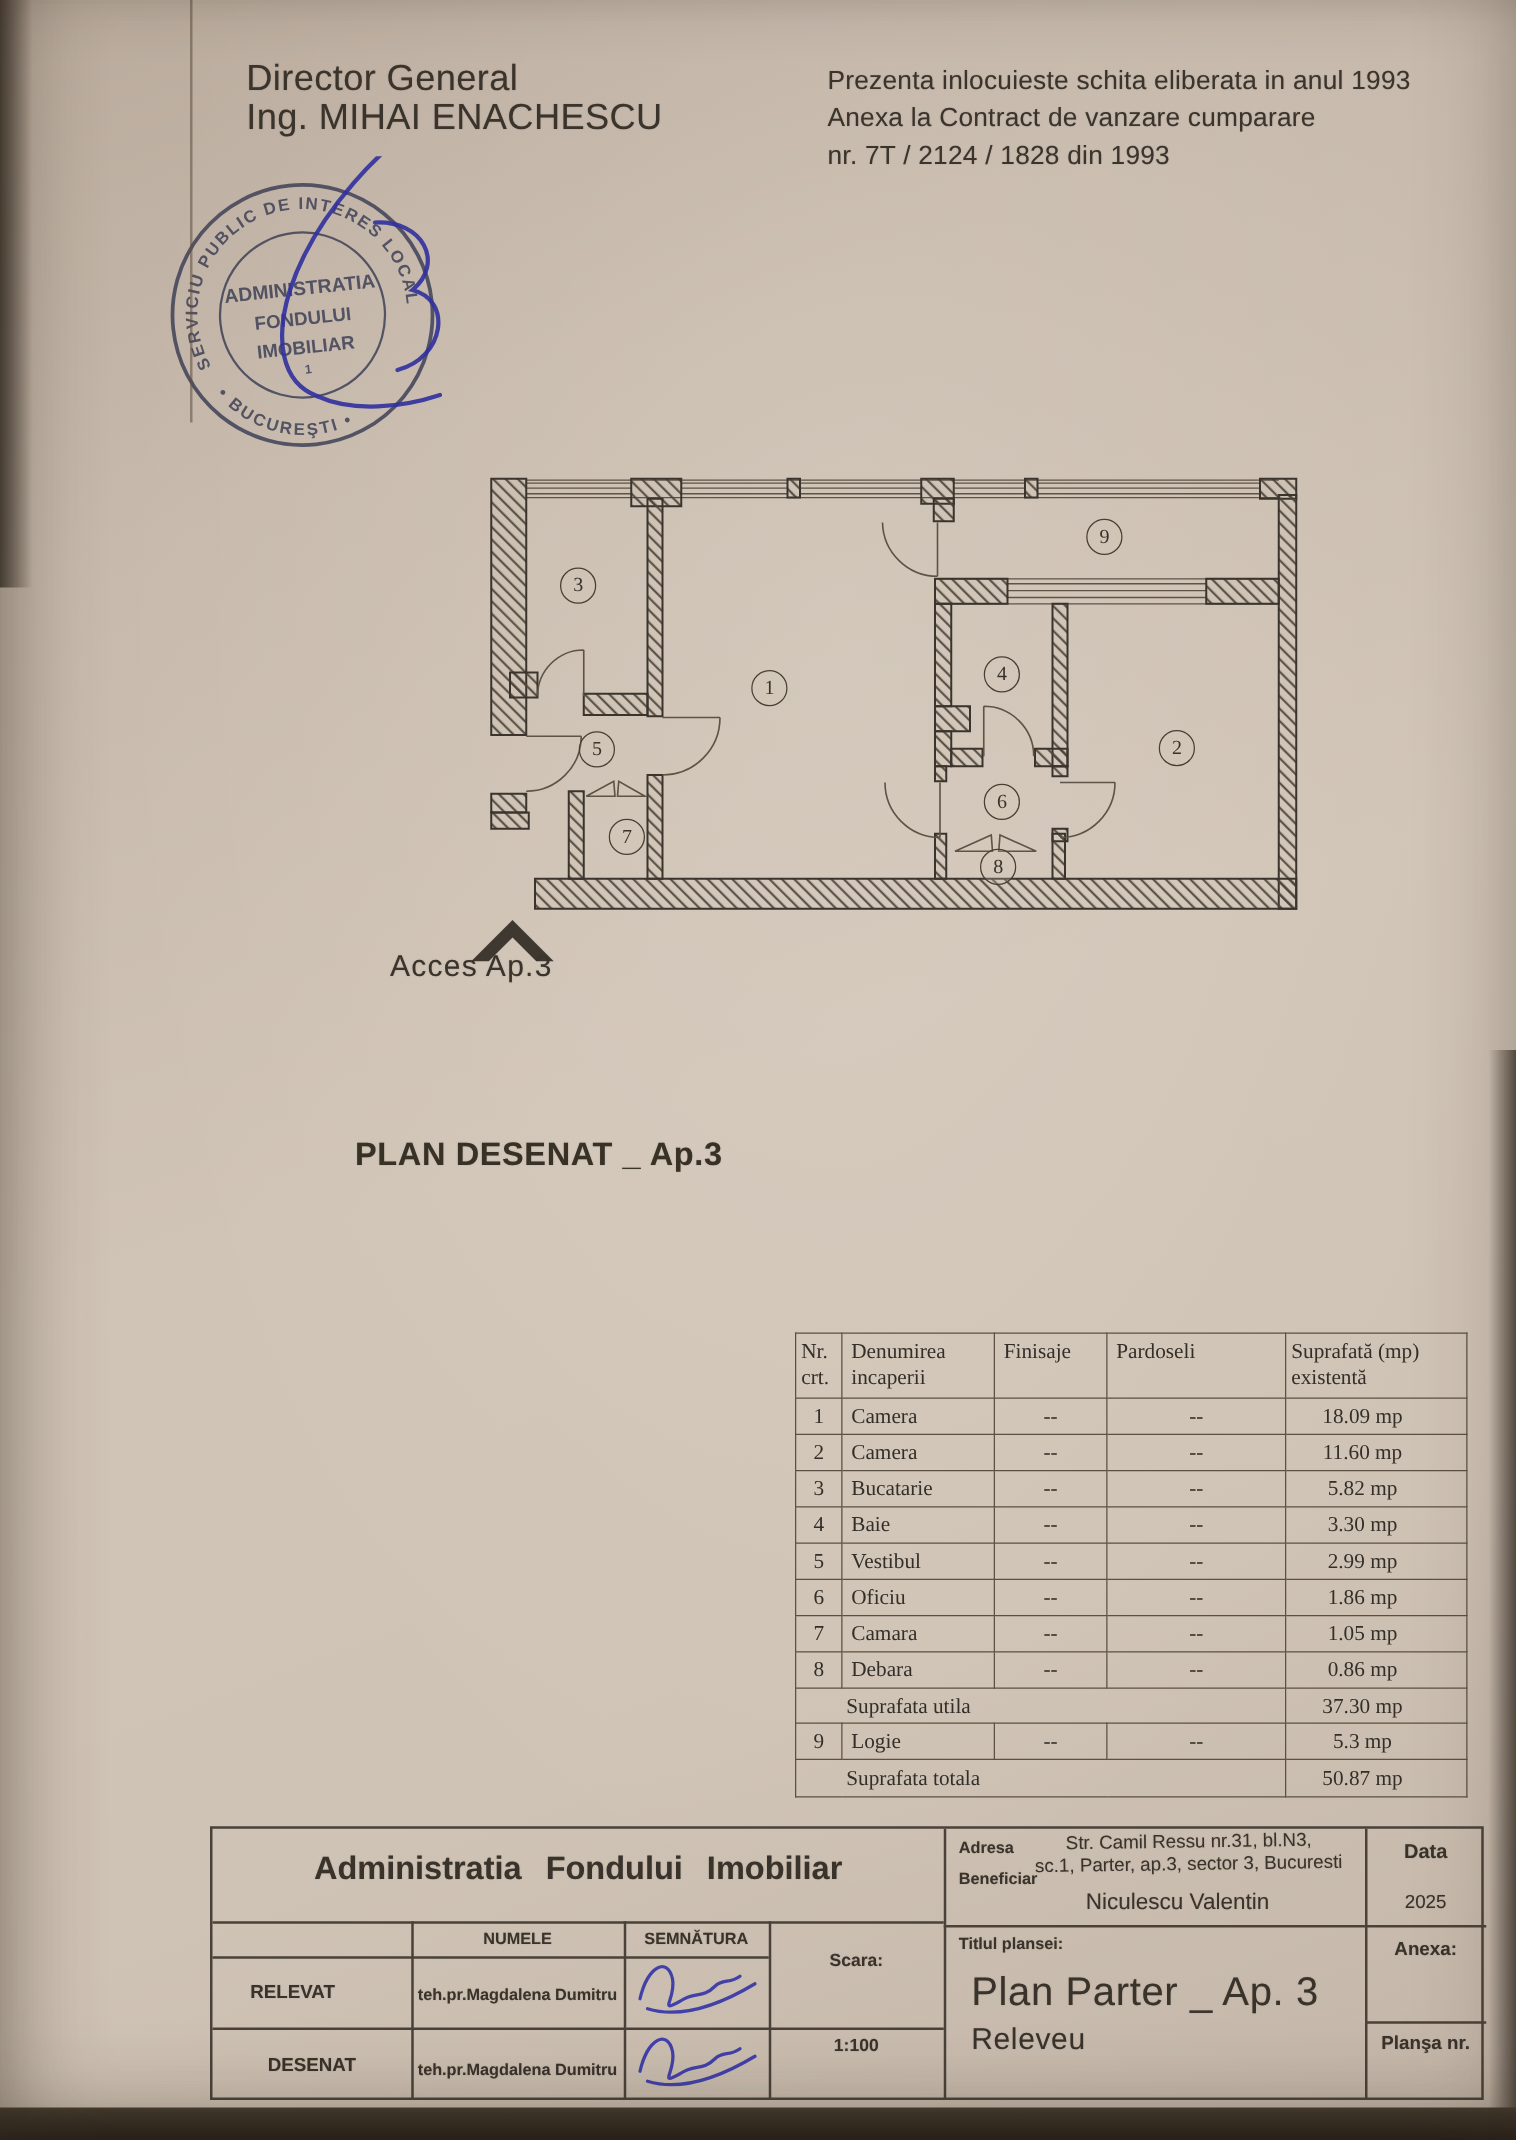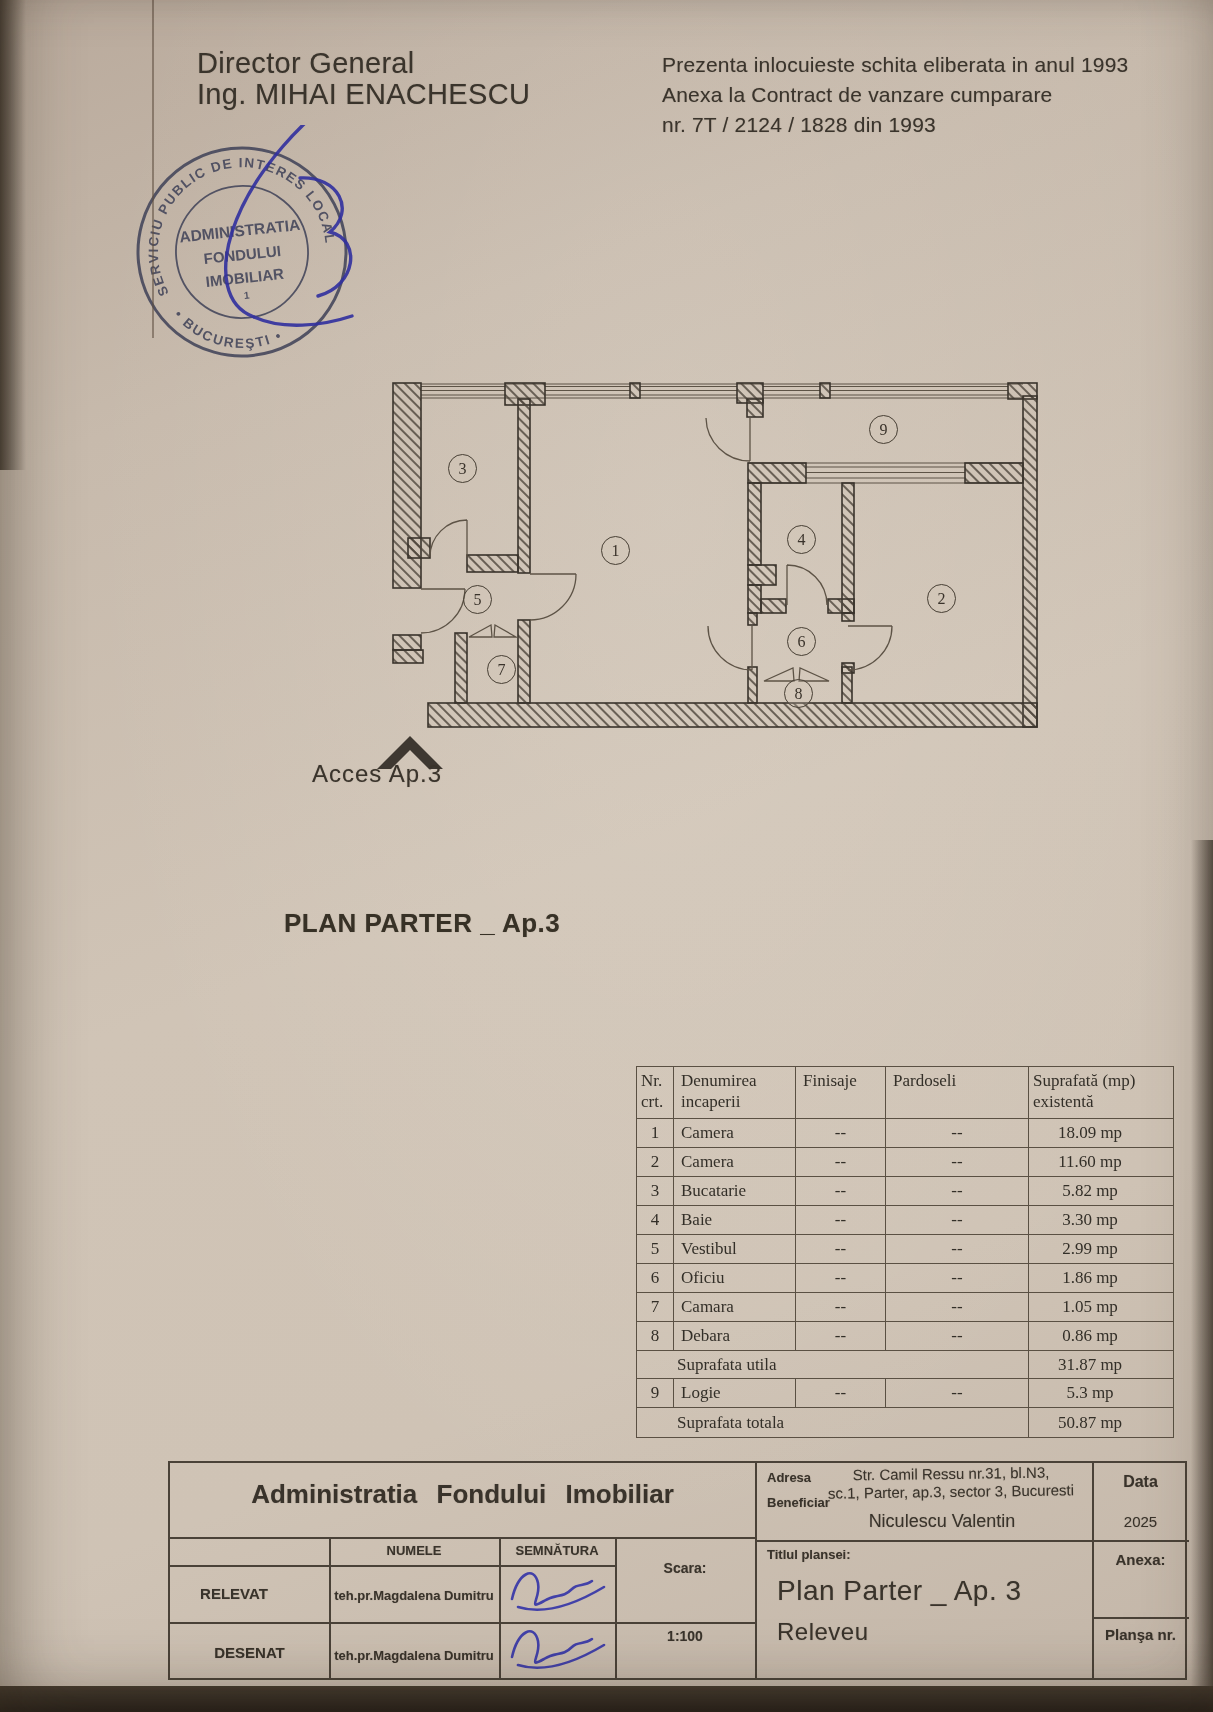--- a/index.html
+++ b/index.html
@@ -155,21 +155,21 @@
   <div class="abs room-num" style="left:927px;top:584px;">2</div>
   <div class="abs room-num" style="left:448px;top:454px;">3</div>
   <div class="abs room-num" style="left:787px;top:525px;">4</div>
   <div class="abs room-num" style="left:463px;top:585px;">5</div>
   <div class="abs room-num" style="left:787px;top:627px;">6</div>
   <div class="abs room-num" style="left:487px;top:655px;">7</div>
   <div class="abs room-num" style="left:784px;top:679px;">8</div>
   <div class="abs room-num" style="left:869px;top:415px;">9</div>
 
   <div class="abs access-label ink">Acces Ap.3</div>
-  <div class="abs plan-caption ink">PLAN PARTER _ Ap.3</div>
+  <div class="abs plan-caption ink">PLAN DESENAT _ Ap.3</div>
 
   <div class="abs" id="areas-table">
     <table>
       <colgroup>
           <col style="width:37px">
           <col style="width:122px">
           <col style="width:90px">
           <col style="width:143px">
           <col style="width:145px">
         </colgroup>
@@ -241,21 +241,21 @@
       </tr>
       <tr style="height:29px">
         <td class="c">8</td>
             <td class="nm">Debara</td>
         <td class="c">--</td>
             <td class="c">--</td>
         <td class="r">0.86 mp</td>
       </tr>
       <tr style="height:28px">
         <td class="lbl" colspan="4">Suprafata utila</td>
-        <td class="r">31.87 mp</td>
+        <td class="r">37.30 mp</td>
       </tr>
       <tr style="height:29px">
         <td class="c">9</td>
             <td class="nm">Logie</td>
         <td class="c">--</td>
             <td class="c">--</td>
         <td class="r">5.3 mp</td>
       </tr>
       <tr style="height:30px">
         <td class="lbl" colspan="4">Suprafata totala</td>
@@ -288,21 +288,21 @@
     <div class="tb-text" style="left:445px;width:140px;top:97px;text-align:center;font-size:14px;font-weight:bold;">Scara:</div>
     <div class="tb-text" style="left:445px;width:140px;top:127px;text-align:center;font-size:14px;font-weight:bold;margin-top:38px;">1:100</div>
     <div class="tb-text" style="left:597px;top:7px;font-size:13px;font-weight:bold;">Adresa</div>
     <div class="tb-text" style="left:597px;top:32px;font-size:13px;font-weight:bold;">Beneficiar</div>
     <div class="tb-text" style="left:640px;width:282px;top:2px;text-align:center;font-size:15px;transform:rotate(-0.8deg);">Str. Camil Ressu nr.31, bl.N3,</div>
     <div class="tb-text" style="left:640px;width:282px;top:20px;text-align:center;font-size:15px;transform:rotate(-0.8deg);">sc.1, Parter, ap.3, sector 3, Bucuresti</div>
     <div class="tb-text" style="left:622px;width:300px;top:48px;text-align:center;font-size:18px;">Niculescu Valentin</div>
     <div class="tb-text" style="left:922px;width:97px;top:10px;text-align:center;font-size:16px;font-weight:bold;">Data</div>
     <div class="tb-text" style="left:922px;width:97px;top:50px;text-align:center;font-size:15px;">2025</div>
     <div class="tb-text" style="left:597px;top:84px;font-size:13px;font-weight:bold;">Titlul plansei:</div>
-    <div class="tb-text" style="left:607px;top:112px;font-size:28px;letter-spacing:.5px;">Plan Parter _ Ap. 3</div>
+    <div class="tb-text" style="left:607px;top:112px;font-size:32px;letter-spacing:.5px;">Plan Parter _ Ap. 3</div>
     <div class="tb-text" style="left:607px;top:155px;font-size:24px;letter-spacing:.5px;">Releveu</div>
     <div class="tb-text" style="left:922px;width:97px;top:88px;text-align:center;font-size:15px;font-weight:bold;">Anexa:</div>
     <div class="tb-text" style="left:922px;width:97px;top:163px;text-align:center;font-size:15px;font-weight:bold;">Planşa nr.</div>
 
     <svg style="position:absolute;left:330px;top:96px;" width="120" height="118" viewBox="0 0 120 118">
       <g stroke="#3434a8" stroke-width="2.6" fill="none" stroke-linecap="round" opacity="0.9">
         <path d="M 12 40 C 18 14, 34 6, 38 24 C 41 40, 26 52, 44 42 C 56 34, 62 40, 72 30 C 78 24, 84 28, 92 22"></path>
         <path d="M 18 48 C 44 56, 74 46, 104 28"></path>
         <path d="M 12 98 C 18 72, 34 64, 38 82 C 41 98, 26 110, 44 100 C 56 92, 62 98, 72 88 C 78 82, 84 86, 92 80"></path>
         <path d="M 18 106 C 44 114, 74 104, 104 86"></path>

